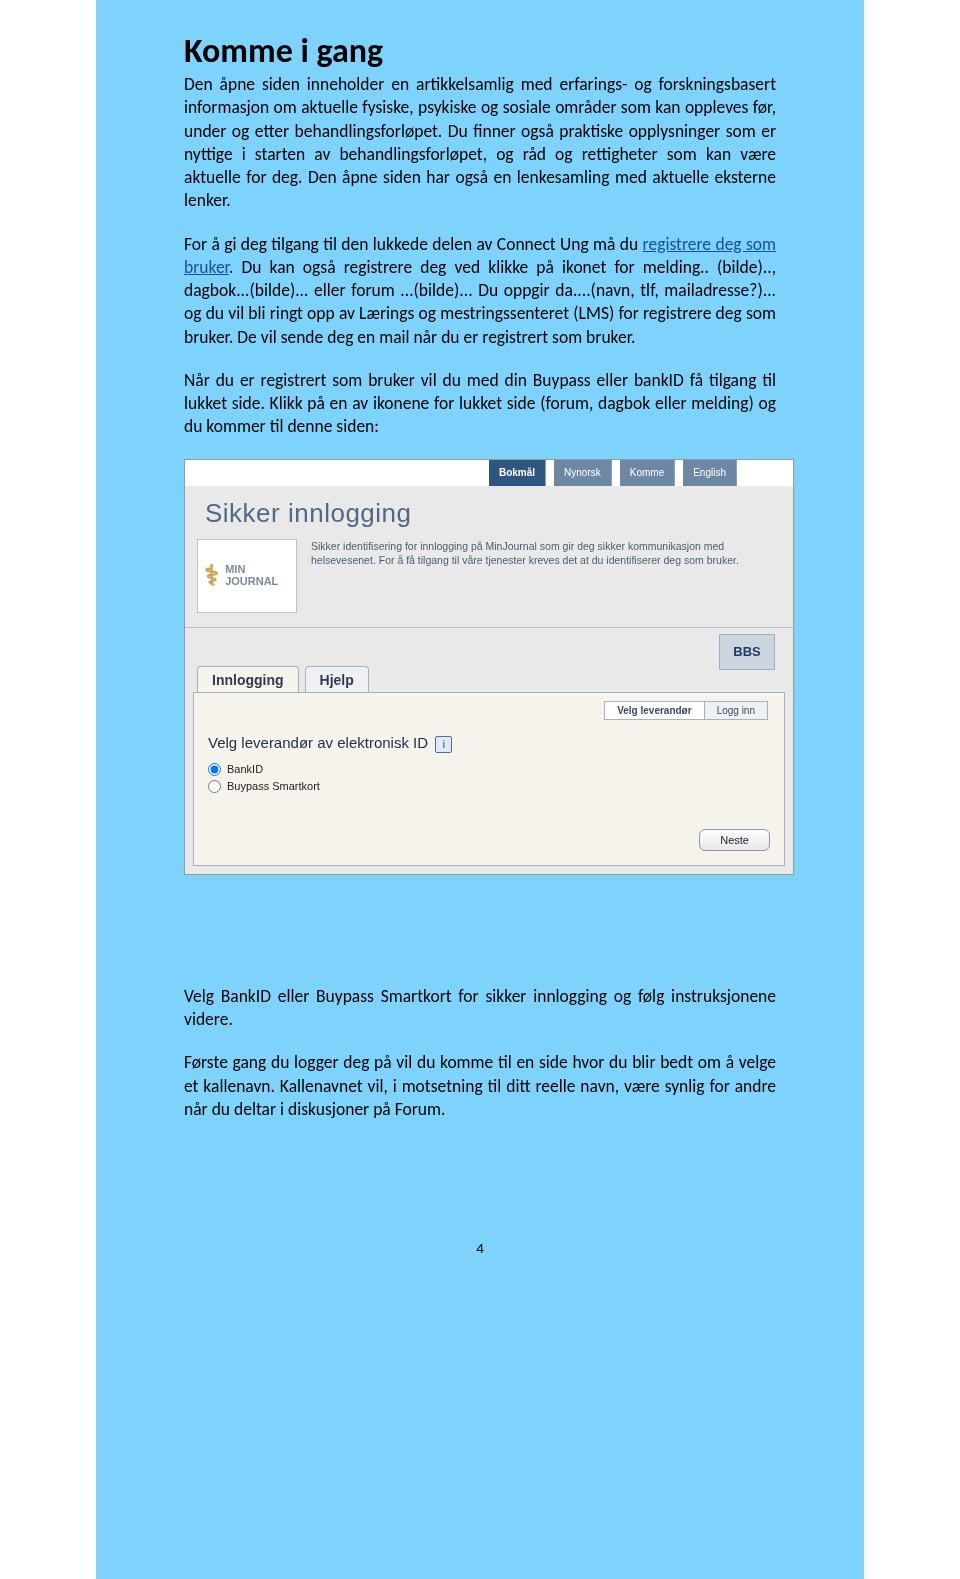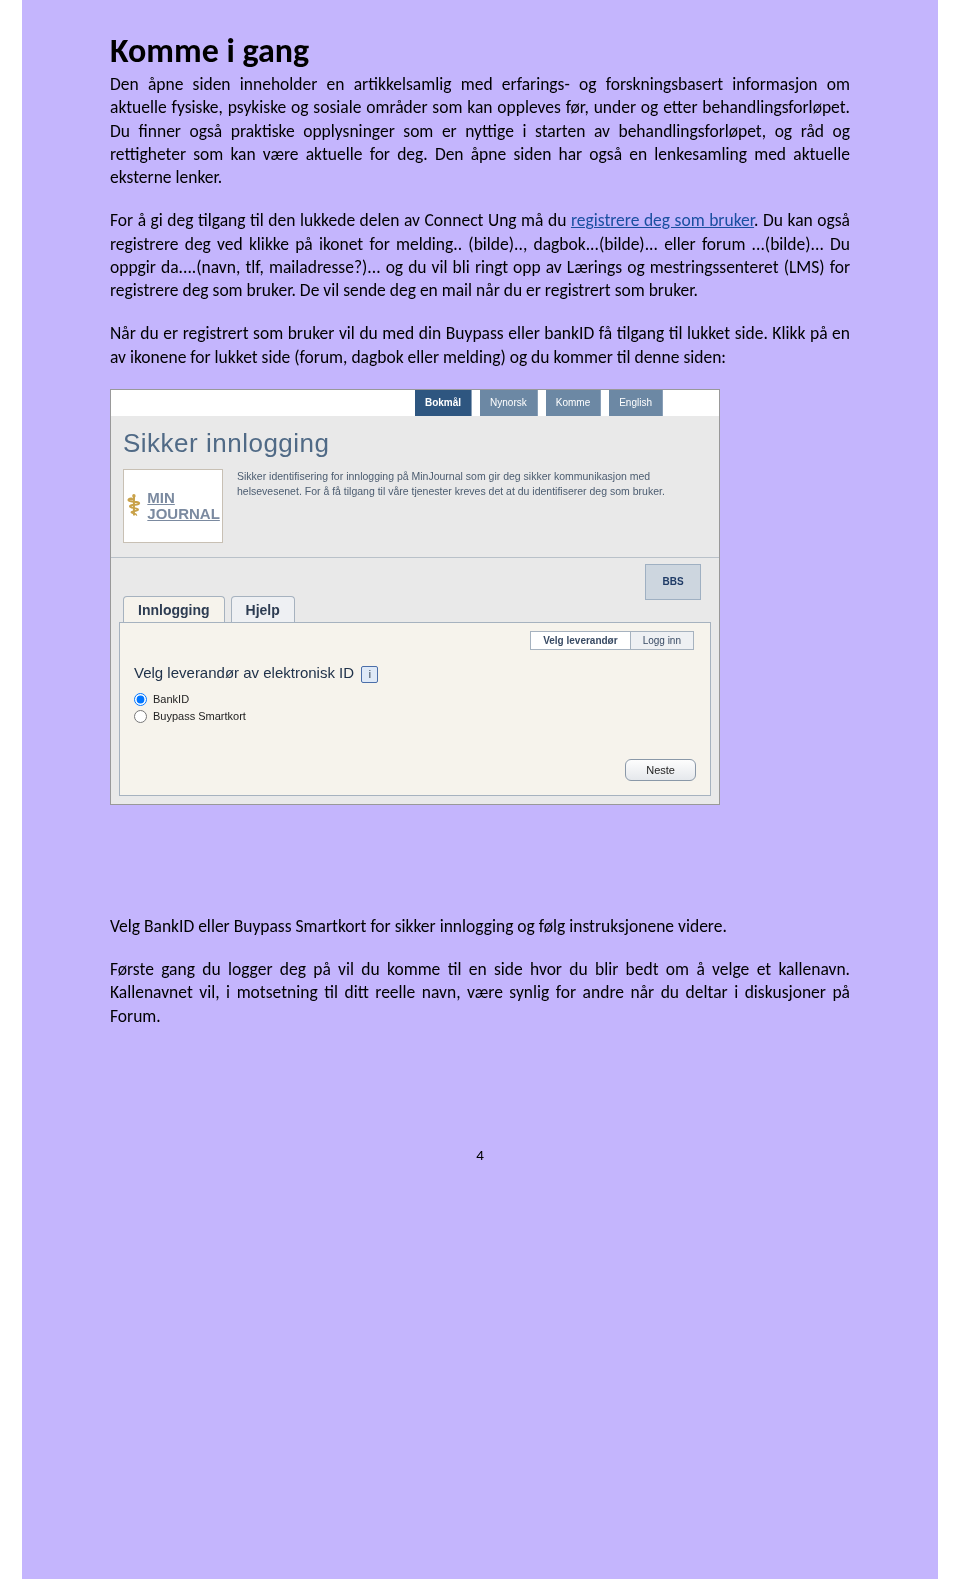--- a/index.html
+++ b/index.html
@@ -1,33 +1,33 @@
 <!DOCTYPE html>
 <html><head>
 <meta charset="utf-8">
 <style>
   html,body{margin:0;padding:0;background:#fff;}
-  .page{width:916px;min-height:1579px;margin:0 auto;background:#c4b5fd;padding:30px 88px 0 88px;box-sizing:border-box;font-family:Calibri,Arial,sans-serif;color:#000;}
+  .page{width:768px;min-height:1579px;margin:0 auto;background:#7dd3fc;padding:30px 88px 0 88px;box-sizing:border-box;font-family:Calibri,Arial,sans-serif;color:#000;}
   h1{font-size:34px;margin:0 0 2px 0;font-weight:700;}
   p{font-size:17.5px;line-height:1.33;margin:0 0 20px 0;text-align:justify;}
   a.reglink{color:#1a4fa0;text-decoration:underline;}
   .shot{width:608px;margin:20px 0 0 0;border:1px solid #999;background:#e9e9e9;font-family:Verdana,Arial,sans-serif;color:#222;}
   .shot-inner{box-sizing:border-box;}
   .langbar{height:26px;background:#fff;display:flex;justify-content:flex-end;gap:8px;padding-right:56px;font-size:10px;color:#dfe7ef;}
   .langtab{display:flex;align-items:center;padding:0 10px;background:#6c88a4;color:#fff;border-right:1px solid #8aa0b8;}
   .langtab.active{background:#2e5680;font-weight:700;}
-  .title-area{padding:12px 16px 0 12px;}
+  .title-area{padding:12px 16px 0 20px;}
   .title-area h2{margin:0;font-weight:400;color:#506a86;font-size:26px;letter-spacing:.5px;font-family:Verdana,Arial,sans-serif;}
   .band{display:flex;gap:14px;align-items:flex-start;padding:10px 16px 14px 12px;border-bottom:1px solid #b9c1c9;}
   .mj-logo{width:100px;height:74px;border:1px solid #c8c0b4;background:#fff;display:flex;gap:6px;align-items:center;justify-content:center;font-size:13px;color:#7b8aa0;font-weight:700;text-align:left;padding:0 6px;box-sizing:border-box;}
   .mj-logo .sym{font-size:28px;color:#c9a24a;line-height:1;}
-  .mj-logo .txt{font-size:15px;line-height:1.05;text-decoration:underline;}
+  .mj-logo .txt{font-size:11px;line-height:1.05;}
   .mj-text{flex:1;font-size:10.5px;color:#4b5c70;line-height:1.4;}
   .bbs-row{display:flex;justify-content:flex-end;padding:6px 18px 0 18px;}
-  .bbs{width:54px;height:34px;background:#cdd6df;border:1px solid #9fb0c2;display:flex;align-items:center;justify-content:center;font-size:10px;color:#1f3b66;font-weight:700;}
+  .bbs{width:54px;height:34px;background:#cdd6df;border:1px solid #9fb0c2;display:flex;align-items:center;justify-content:center;font-size:13px;color:#1f3b66;font-weight:700;}
   .tabs{display:flex;gap:6px;padding:0 0 0 12px;margin-top:-4px;}
   .tab{padding:5px 14px 4px;font-size:14px;border:1px solid #a6b2bf;border-bottom:none;border-radius:4px 4px 0 0;background:#eef0f3;color:#2d3c52;font-weight:700;}
   .tab.active{background:#f6f3ec;}
   .panel{border:1px solid #a6b2bf;background:#f6f3ec;margin:0 8px 8px 8px;padding:0 14px 14px 14px;}
   .steps{display:flex;justify-content:flex-end;gap:0;padding:8px 2px 0 0;font-size:10px;}
   .step{padding:3px 12px;border:1px solid #a6b2bf;background:#eef0f3;color:#384a63;position:relative;}
   .step:first-child{border-right:none;}
   .step.active{background:#fff;font-weight:700;}
   .panel h3{font-size:15px;font-weight:400;color:#20324a;margin:14px 0 10px 0;}
   .info-i{display:inline-block;width:15px;height:15px;border:1px solid #4b6ea9;background:#dfe9f7;color:#234;font-size:10px;text-align:center;line-height:15px;border-radius:2px;margin-left:3px;}

